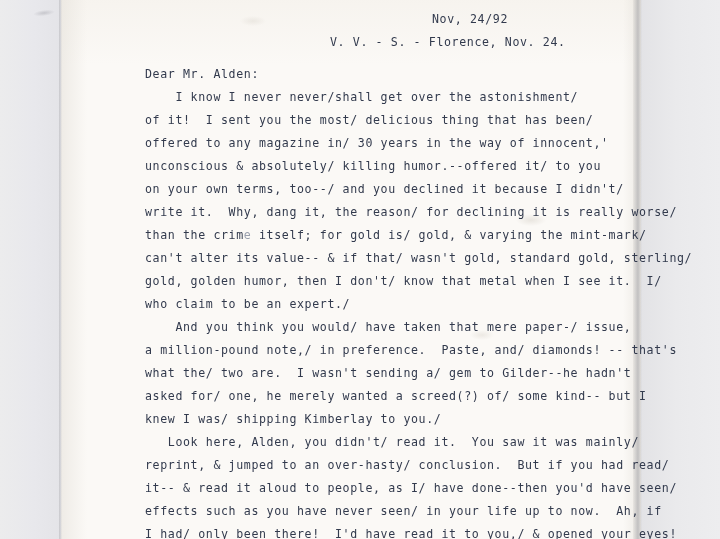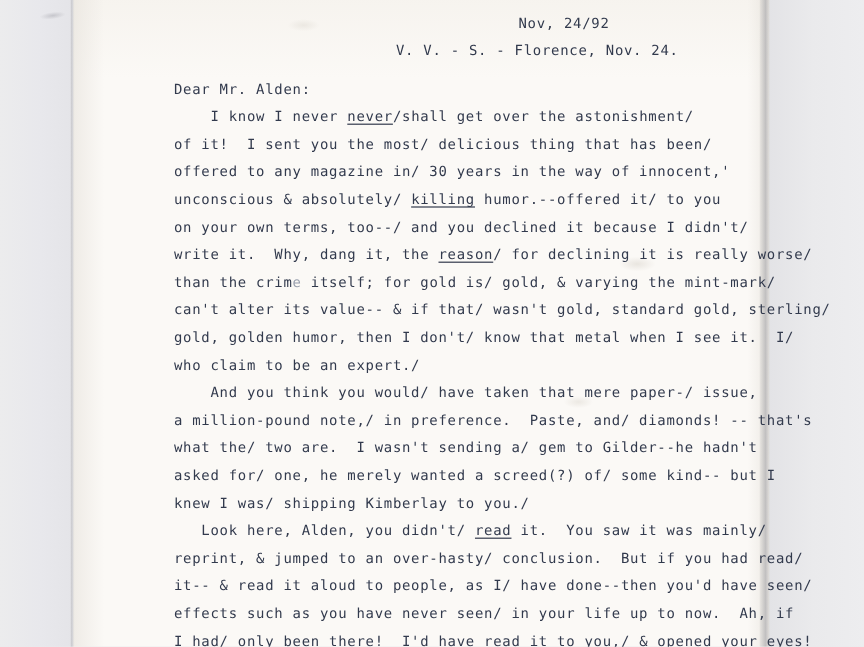--- a/index.html
+++ b/index.html
@@ -104,21 +104,20 @@
   .ln {
     position: absolute;
     left: 0;
     width: 720px;
     height: 23px;
     line-height: 23px;
     white-space: pre;
   }
   .ln span { white-space: pre; }
   .u {
-    text-decoration: underline;
     text-underline-offset: 2px;
   }
   
   .faint { color: #9aa0ae; }
 </style>
 </head>
 <body>
 
 <div id="scan">
 

